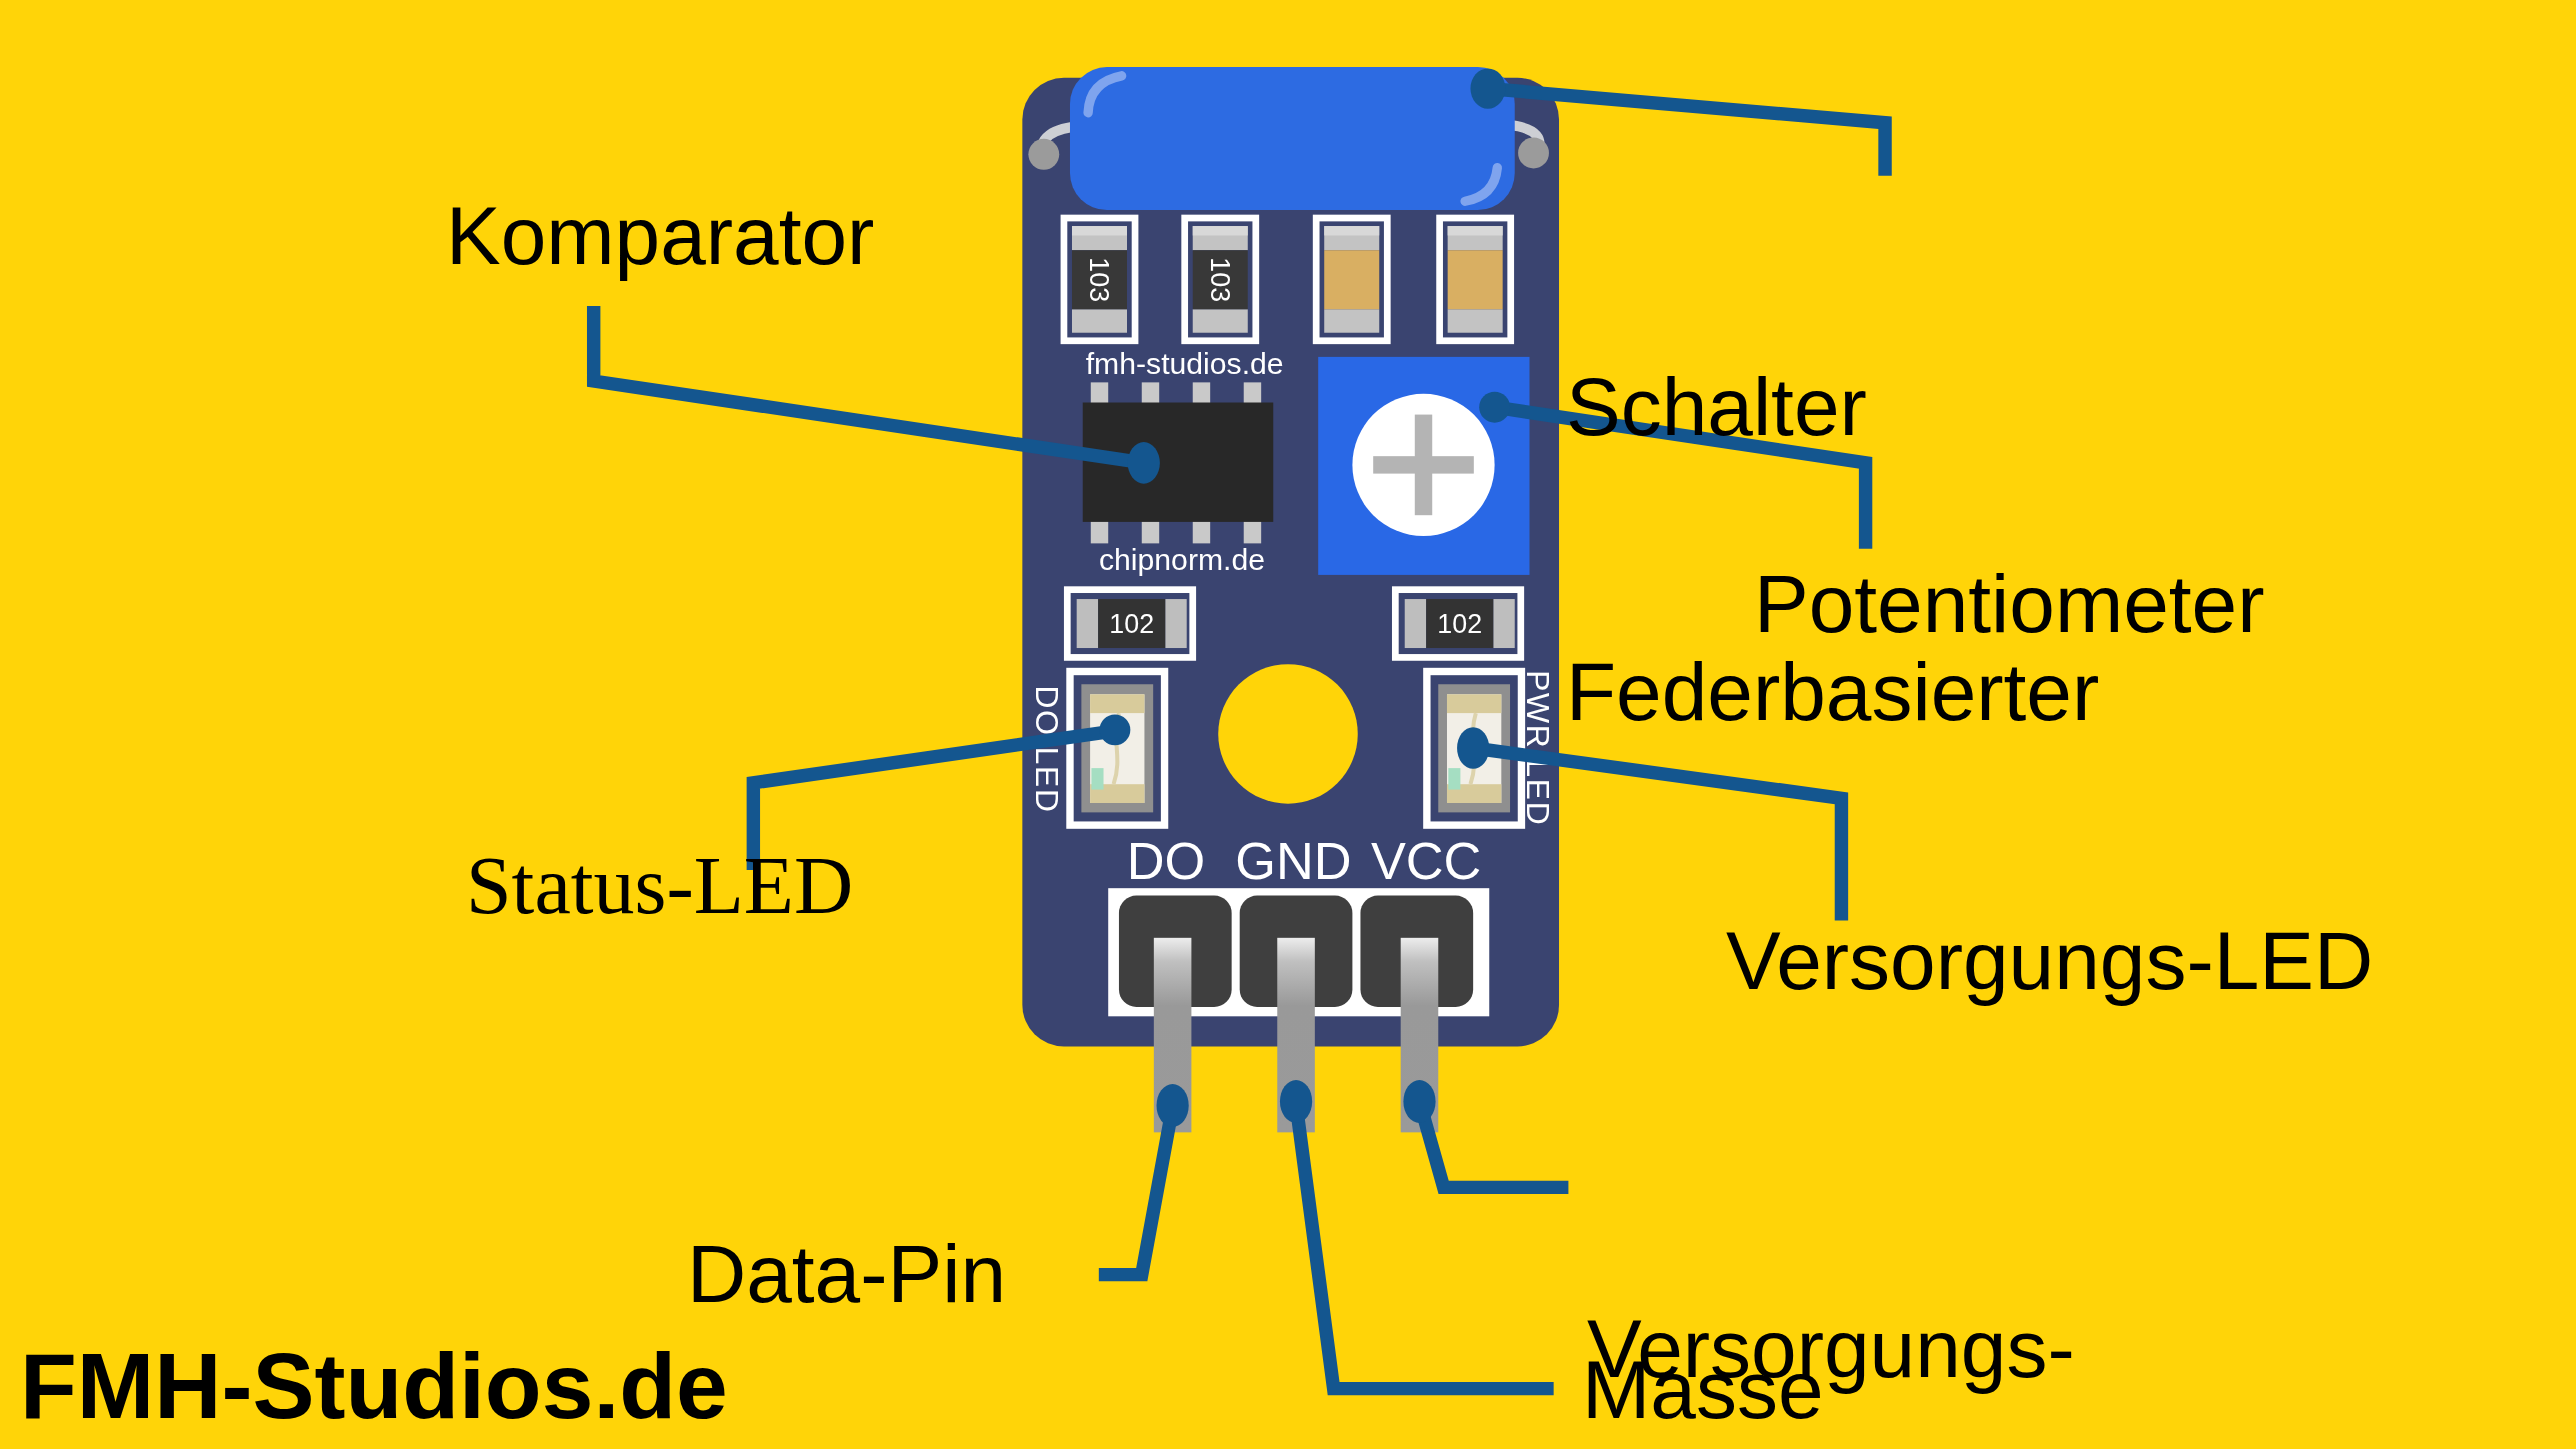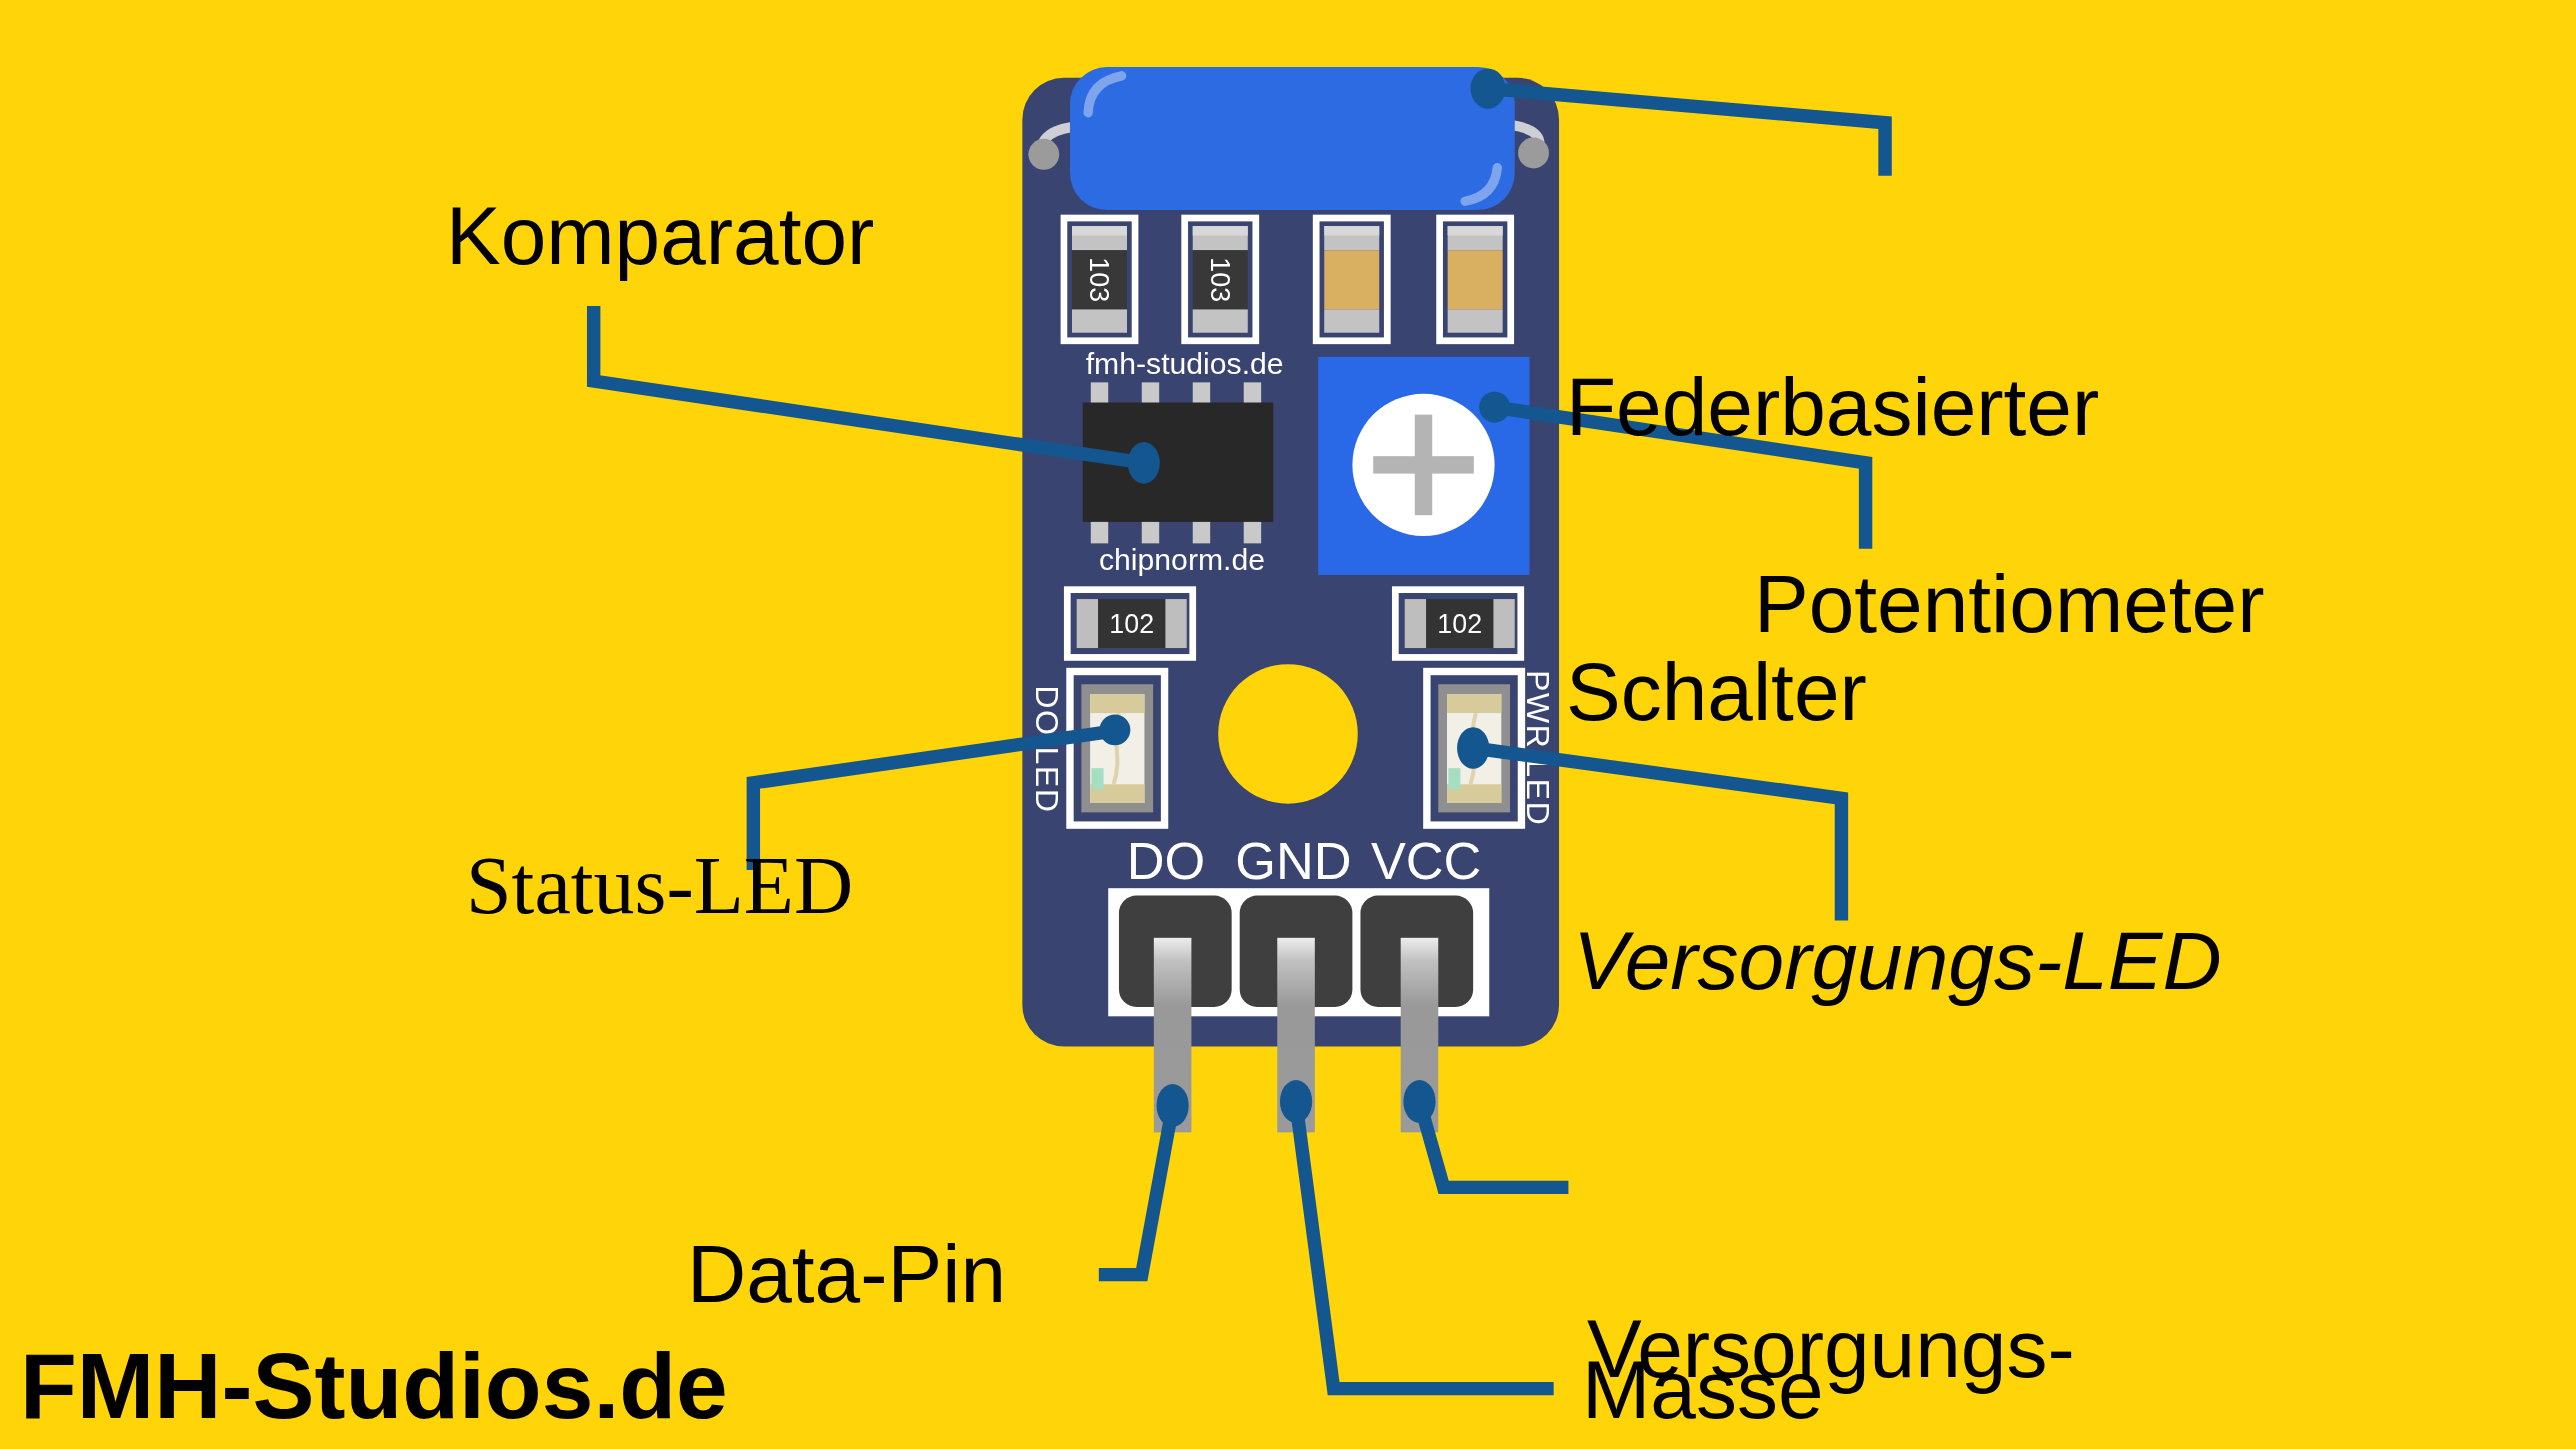--- a/index.html
+++ b/index.html
@@ -165,29 +165,29 @@
     <ellipse cx="2196" cy="1115" rx="24" ry="31"></ellipse>
     <ellipse cx="1748" cy="1648" rx="24" ry="32"></ellipse>
     <ellipse cx="1932" cy="1642" rx="24" ry="32"></ellipse>
     <ellipse cx="2116" cy="1642" rx="24" ry="32"></ellipse>
   </g>
 </svg>
 
 <div class="label center" id="label-komparator" style="left:446px;top:186px;width:537px;">Komparator</div>
 
 <div class="label center" id="label-federbasierter" style="left:1566px;top:169px;width:671px;">
+  <div>Schalter</div>
   <div>Federbasierter</div>
-  <div>Schalter</div>
 </div>
 
 <div class="label center" id="label-potentiometer" style="left:1754px;top:554px;width:537px;">Potentiometer</div>
 
 <div class="label center" id="label-status-led" style="left:466px;top:836px;width:537px;font-family:Liberation Serif, serif;">Status-LED</div>
 
-<div class="label center" id="label-versorgungs-led" style="left:1573px;top:911px;width:671px;font-style:italic;">Versorgungs-LED</div>
+<div class="label center" id="label-versorgungs-led" style="left:1726px;top:911px;width:671px;">Versorgungs-LED</div>
 
 <div class="label" id="label-versorgungs-spannung" style="left:1587px;top:1081px;width:604px;">
   <div>Versorgungs-</div>
   
 </div>
 
 <div class="label right" id="label-data-pin" style="left:687px;top:1224px;width:402px;">Data-Pin</div>
 
 <div class="label" id="label-masse" style="left:1582px;top:1340px;width:402px;">Masse</div>
 

